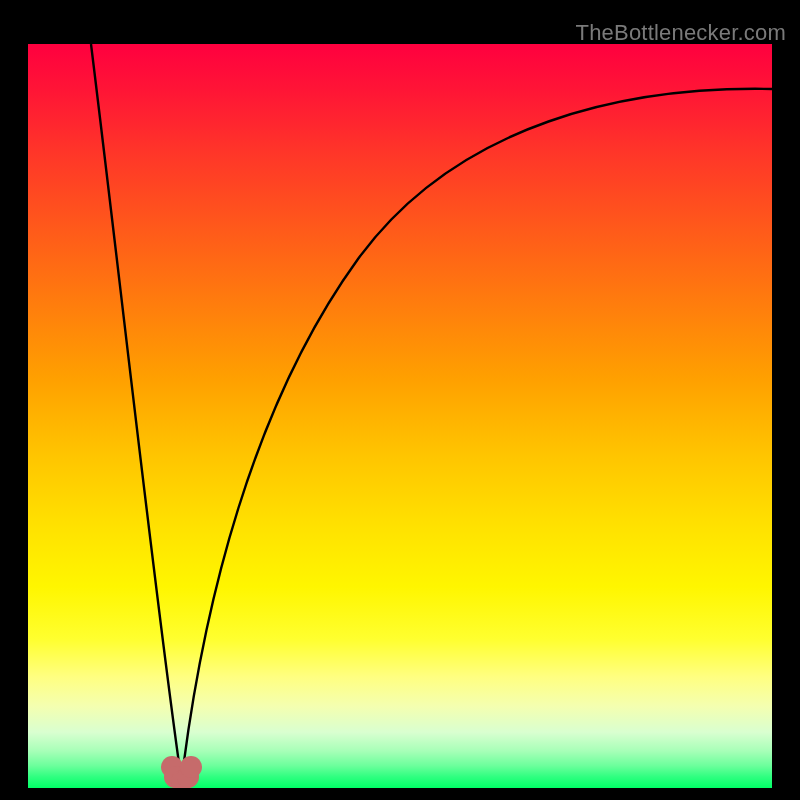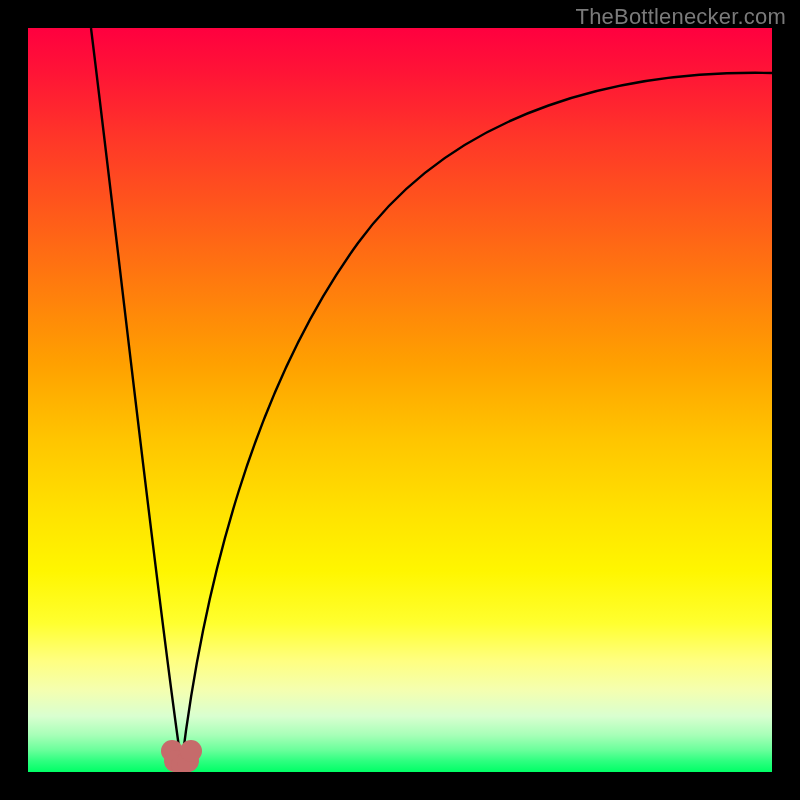--- a/index.html
+++ b/index.html
@@ -8,20 +8,21 @@
     width: 800px;
     height: 800px;
     overflow: hidden;
     background: #000;
     font-family: Arial, Helvetica, sans-serif;
   }
   .frame {
     position: absolute;
     inset: 0;
     background: #000;
+    margin-top: 16px;
   }
   .plot-area {
     position: absolute;
     left: 28px;
     top: 28px;
     width: 744px;
     height: 744px;
     overflow: hidden;
   }
   .gradient-bg {

